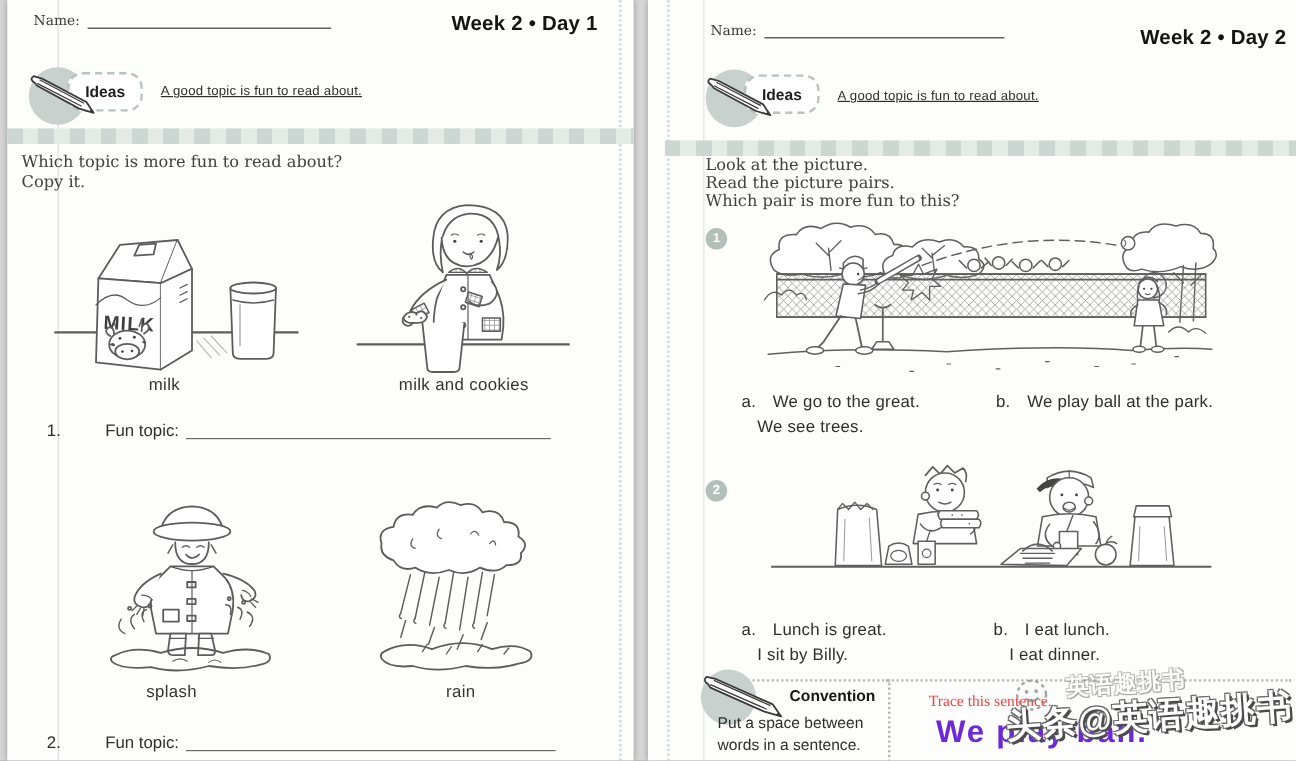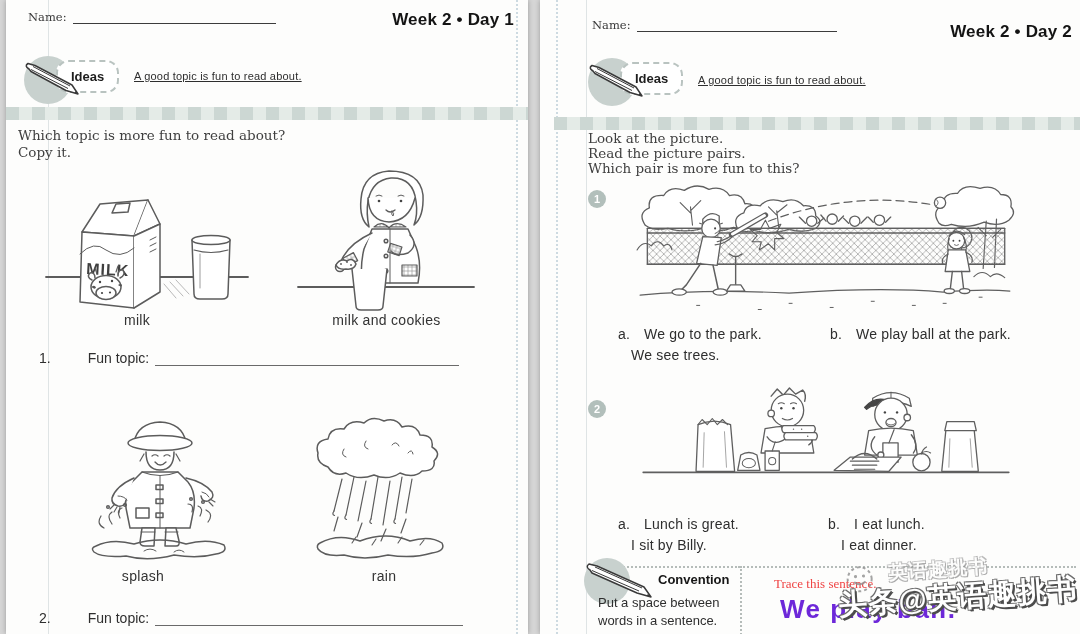--- a/index.html
+++ b/index.html
@@ -57,21 +57,21 @@
 <div class="canvas">
 
   <div class="page page-left">
     <div class="foldline" style="left:42px"></div>
     <div class="perf" style="right:10px"></div>
 
     <div class="name-row" style="left:22px;top:10px;width:248px">
       <span class="name-label">Name:</span>
       <span class="name-line"></span>
     </div>
-    <div class="week-header" style="right:14px;top:10px">Week 2 • Day 1</div>
+    <div class="week-header" style="right:30px;top:10px">Week 2 • Day 1</div>
 
     <div class="badge" style="left:14px;top:54px">
       <div class="badge-circle"></div>
       <svg class="pencil" width="62" height="44" viewBox="0 0 62 44">
         <path d="M9,9 Q4,6 8,3.5 L15,5.5 L52,25 L58,34 L46,30.5 L11,11.5 Z" fill="#fff" stroke="#3a3a3a" stroke-width="1.5" stroke-linejoin="round"></path>
         <path d="M13,6.5 L50,26" stroke="#3a3a3a" stroke-width="1"></path>
         <path d="M11,9.5 L48,28.5" stroke="#3a3a3a" stroke-width="1"></path>
         <path d="M55.5,31 L58,34 L54.5,33 Z" fill="#3a3a3a"></path>
       </svg>
       <div class="badge-box">Ideas</div>
@@ -289,21 +289,21 @@
       <path d="M311,61 Q313,62.5 315,61" stroke-width="0.9"></path>
       <path d="M305,66 L302,87 L326,87 L322,66 Z" fill="#fff"></path>
       <path d="M305,70 Q297,74 300,80 M322,68 Q330,72 328,78" stroke-width="1.2"></path>
       <path d="M309,87 L307,104 M318,87 L320,104" stroke-width="1.4"></path>
       <ellipse cx="306" cy="106" rx="5" ry="2.4" fill="#fff"></ellipse>
       <ellipse cx="321" cy="106" rx="5" ry="2.4" fill="#fff"></ellipse>
     </svg>
 
     <div class="opt" style="left:78px;top:324px;width:200px">
       <span class="letter">a.</span>
-      <div class="l1">We go to the park.</div>
+      <div class="l1">We go to the great.</div>
       <div class="l2">We see trees.</div>
     </div>
     <div class="opt" style="left:290px;top:324px;width:230px">
       <span class="letter">b.</span>
       <div class="l1">We play ball at the park.</div>
     </div>
 
     <div class="num-circle" style="left:48px;top:400px">2</div>
 
     <svg class="illus" style="left:92px;top:386px" width="388" height="132" viewBox="0 0 380 130" fill="none" stroke="#5f5f5f" stroke-width="1.3" stroke-linecap="round" stroke-linejoin="round">

